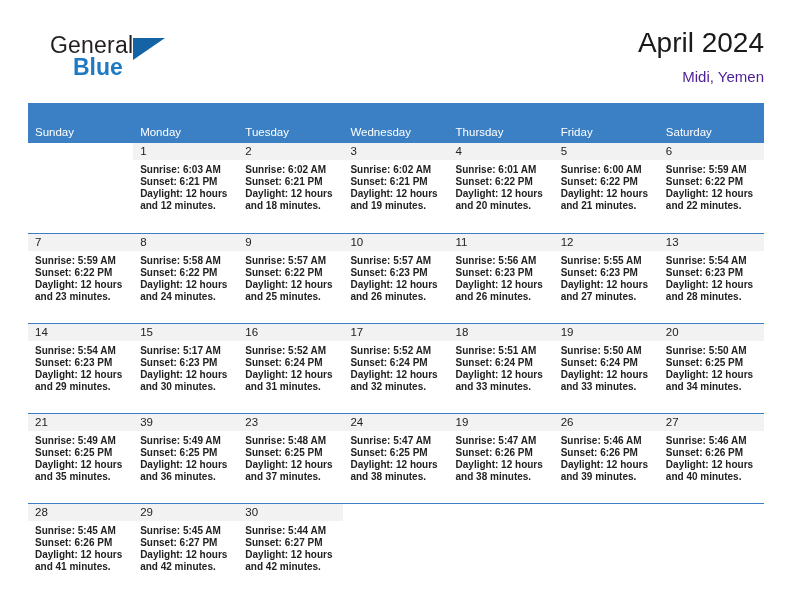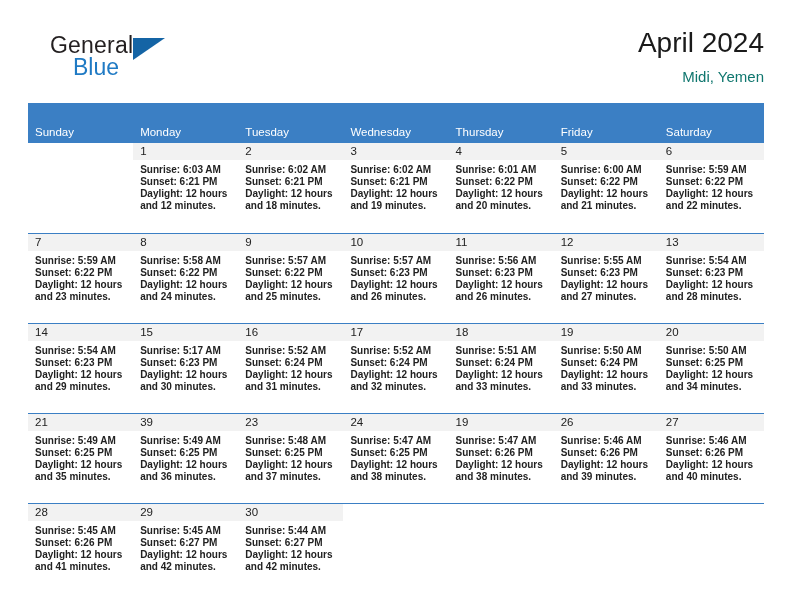--- a/index.html
+++ b/index.html
@@ -48,20 +48,21 @@
     font-family: "Liberation Sans", sans-serif;
     margin-left: 12px;
   }
   .logo-blue {
     position: absolute;
     left: 35px;
     top: 22px;
     font-size: 23px;
     color: #1f7ac4;
     font-family: "Liberation Sans", sans-serif;
+    font-weight: bold;
   }
   .logo-tri {
     position: absolute;
     left: 95px;
     top: 6px;
     width: 0;
     height: 0;
     border-left: 32px solid #1464a5;
     border-bottom: 22px solid transparent;
   }
@@ -73,21 +74,21 @@
     text-align: right;
   }
   .cal-title {
     font-size: 28px;
     color: #1a1a1a;
     line-height: 34px;
     white-space: nowrap;
   }
   .cal-subtitle {
     font-size: 15px;
-    color: #0f766e;
+    color: #4c1d95;
     line-height: 22px;
     margin-top: 6px;
     white-space: nowrap;
   }
 
   
   .calendar {
     position: absolute;
     left: 28px;
     top: 103px;

